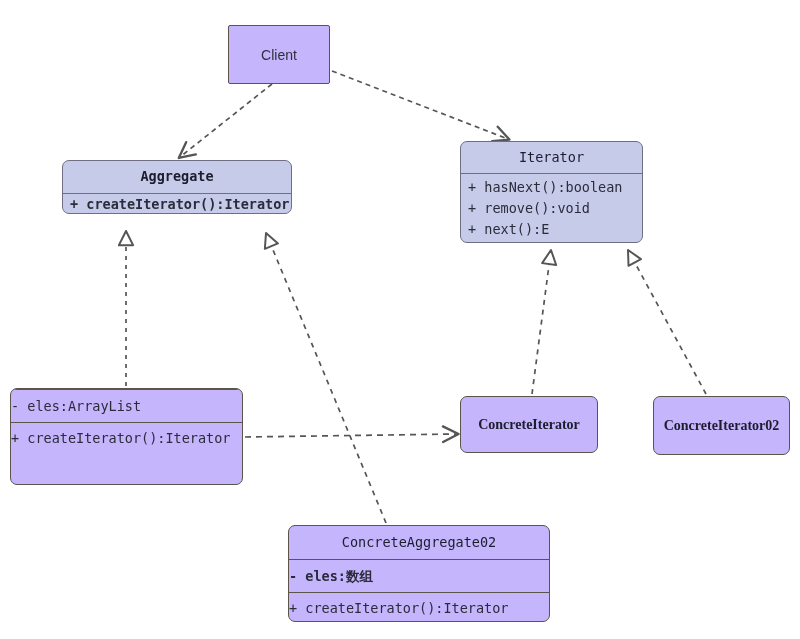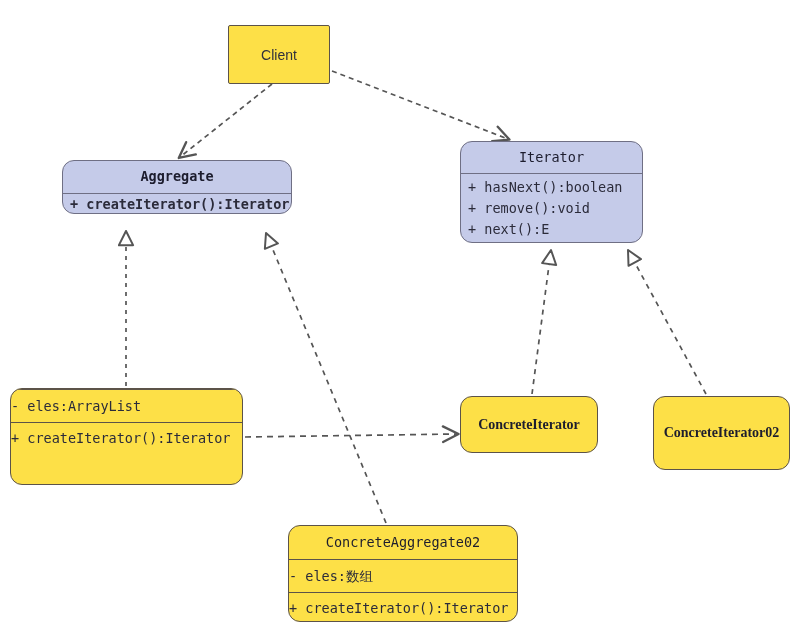--- a/index.html
+++ b/index.html
@@ -20,24 +20,24 @@
     left: 0;
     top: 0;
     width: 800px;
     height: 639px;
     pointer-events: none;
   }
   .node {
     position: absolute;
     box-sizing: border-box;
     border: 1.6px solid #5c5349;
-    border-radius: 12px;
+    border-radius: 7px;
     overflow: hidden;
   }
-  .node.yellow { background: #fde047; }
+  .node.yellow { background: #c4b5fd; }
   .node.purple { background: #c5cbe9; }
   .node.sharp  { border-radius: 2px; }
 
   .node-title {
     text-align: center;
     font-family: "DejaVu Sans Mono", monospace;
     font-size: 13.5px;
     color: #1d1d2e;
     line-height: 1;
     display: flex;
@@ -128,31 +128,31 @@
 
   <div class="node yellow" style="left:10px; top:388px; width:233px; height:97px;">
     <div class="compartment" style="height:32px; border-top-color:#5c5349;">
       <div class="member">- eles:ArrayList</div>
     </div>
     <div class="compartment" style="height:calc(100% - 65px); border-top-color:#5c5349;">
       <div class="member">+ createIterator():Iterator</div>
     </div>
   </div>
 
-  <div class="node yellow" style="left:288px; top:525px; width:230px; height:97px;">
+  <div class="node yellow" style="left:288px; top:525px; width:262px; height:97px;">
     <div class="node-title" style="height:33px;">ConcreteAggregate02</div>
-    <div class="compartment" style="height:32px; border-top-color:#5c5349;">
+    <div class="compartment" style="height:32px; border-top-color:#5c5349;font-weight:bold;">
       <div class="member">- eles:数组</div>
     </div>
     <div class="compartment" style="height:calc(100% - 65px); border-top-color:#5c5349;">
       <div class="member">+ createIterator():Iterator</div>
     </div>
   </div>
 
   <div class="node yellow" style="left:460px; top:396px; width:138px; height:57px;">
     <div class="node-title bold-sans" style="height:100%;">ConcreteIterator</div>
   </div>
 
-  <div class="node yellow" style="left:653px; top:396px; width:137px; height:74px;">
+  <div class="node yellow" style="left:653px; top:396px; width:137px; height:59px;">
     <div class="node-title bold-sans" style="height:100%;">ConcreteIterator02</div>
   </div>
 
 </div>
 
 </body></html>

